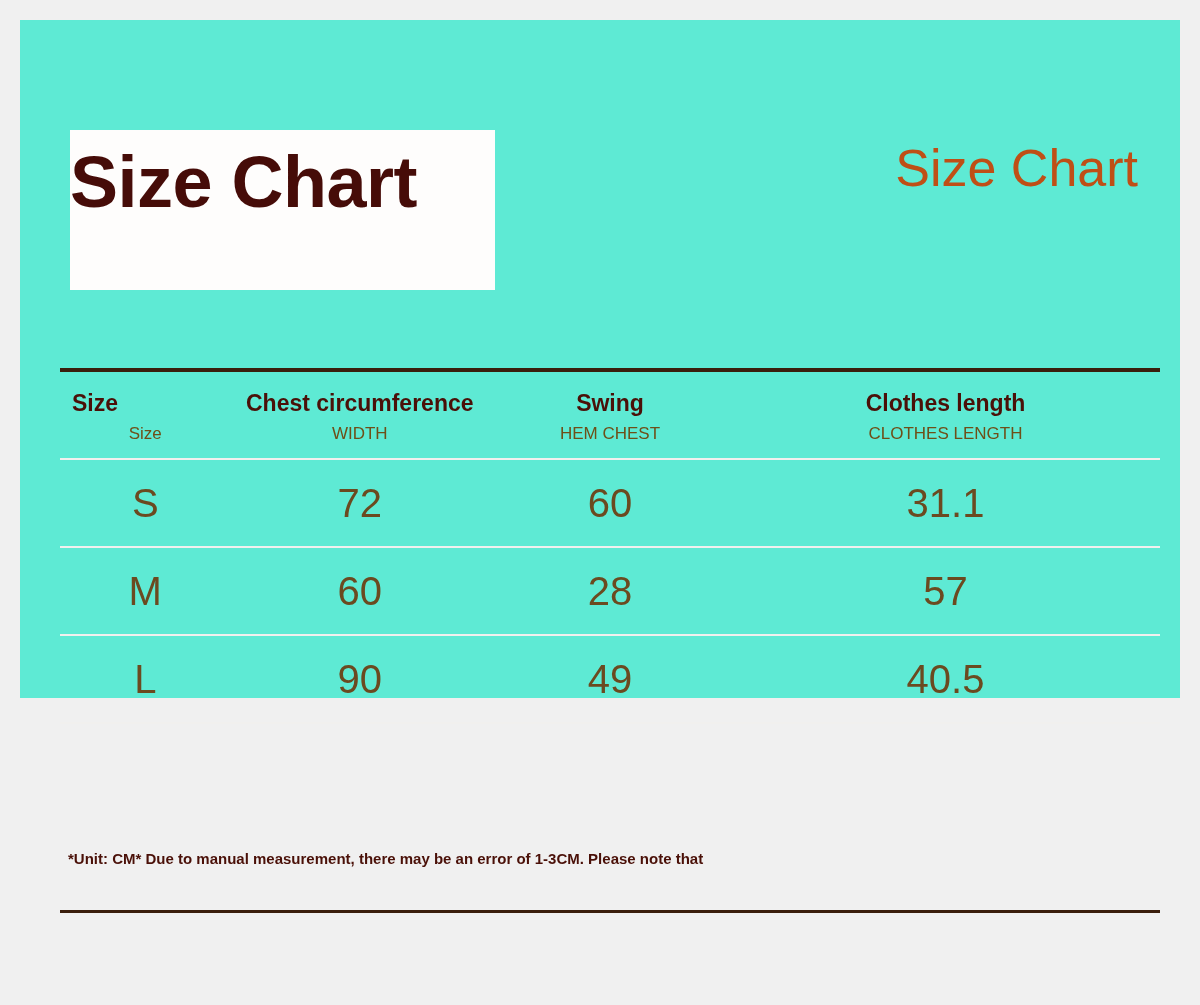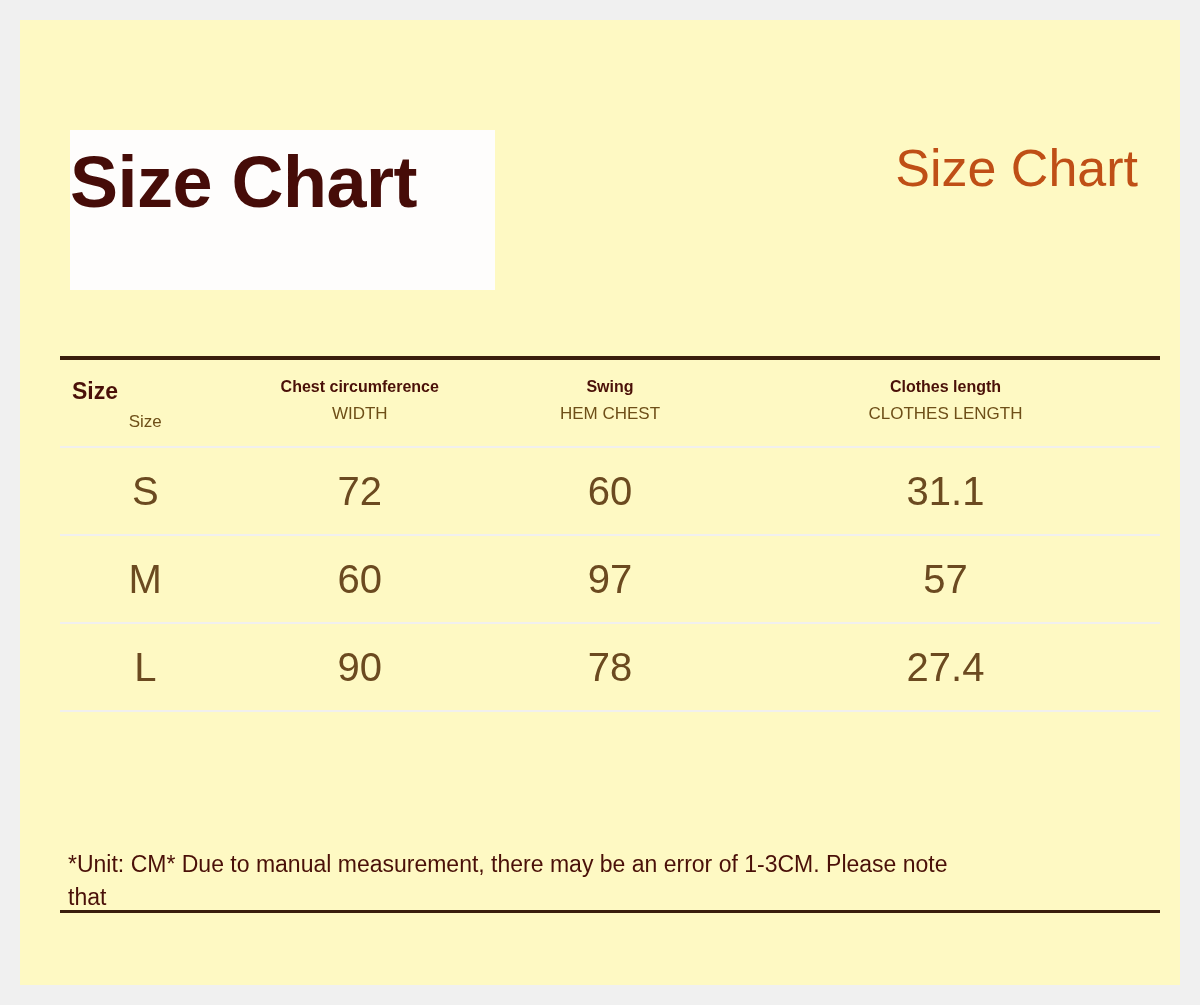--- a/index.html
+++ b/index.html
@@ -13,22 +13,22 @@
     font-family: "Liberation Sans", sans-serif;
     overflow: hidden;
   }
 
   
   #size-chart-card {
     position: absolute;
     left: 20px;
     top: 20px;
     width: 1160px;
-    height: 965px;
-    background: #fef9c3;
+    height: 678px;
+    background: #5eead4;
     box-sizing: border-box;
   }
 
   
   #title-band {
     position: absolute;
     left: 0;
     top: 0;
     width: 100%;
     height: 330px;
@@ -61,21 +61,21 @@
     font-weight: normal;
     color: #bf4f16;
     line-height: 1;
     white-space: nowrap;
   }
 
   
   #size-table-wrap {
     position: absolute;
     left: 40px;
-    top: 336px;
+    top: 348px;
     width: 1100px;
   }
   #size-table {
     width: 100%;
     border-collapse: collapse;
     table-layout: fixed;
   }
   #size-table col.c-size   { width: 15.5%; }
   #size-table col.c-chest  { width: 23.5%; }
   #size-table col.c-hem    { width: 22.0%; }
@@ -86,21 +86,21 @@
     border-bottom: 2px solid #f1f0ee;
     padding: 0;
     vertical-align: top;
   }
   .th-inner {
     padding: 18px 0 14px 0;
     text-align: center;
   }
   .th-primary {
     display: block;
-    font-size: 16px;
+    font-size: 23px;
     font-weight: bold;
     color: #4a1008;
     line-height: 1.15;
     margin-bottom: 9px;
   }
   .th-secondary {
     display: block;
     font-size: 17px;
     font-weight: normal;
     color: #6e4f18;
@@ -121,22 +121,22 @@
     padding: 0;
     line-height: 86px;
   }
 
   
   #footnote {
     position: absolute;
     left: 48px;
     top: 828px;
     width: 920px;
-    font-size: 23px;
-    font-weight: normal;
+    font-size: 15px;
+    font-weight: bold;
     color: #4a1008;
     line-height: 1.45;
   }
 
   
   #bottom-rule {
     position: absolute;
     left: 40px;
     top: 890px;
     width: 1100px;
@@ -194,28 +194,28 @@
       <tbody>
         <tr>
           <td>S</td>
           <td>72</td>
           <td>60</td>
           <td>31.1</td>
         </tr>
         <tr>
           <td>M</td>
           <td>60</td>
-          <td>97</td>
+          <td>28</td>
           <td>57</td>
         </tr>
         <tr>
           <td>L</td>
           <td>90</td>
-          <td>78</td>
-          <td>27.4</td>
+          <td>49</td>
+          <td>40.5</td>
         </tr>
       </tbody>
     </table>
   </div>
 
   <div id="footnote">
     <div>*Unit: CM* Due to manual measurement, there may be an error of 1-3CM. Please note that</div>
   </div>
 
   <div id="bottom-rule"></div>

